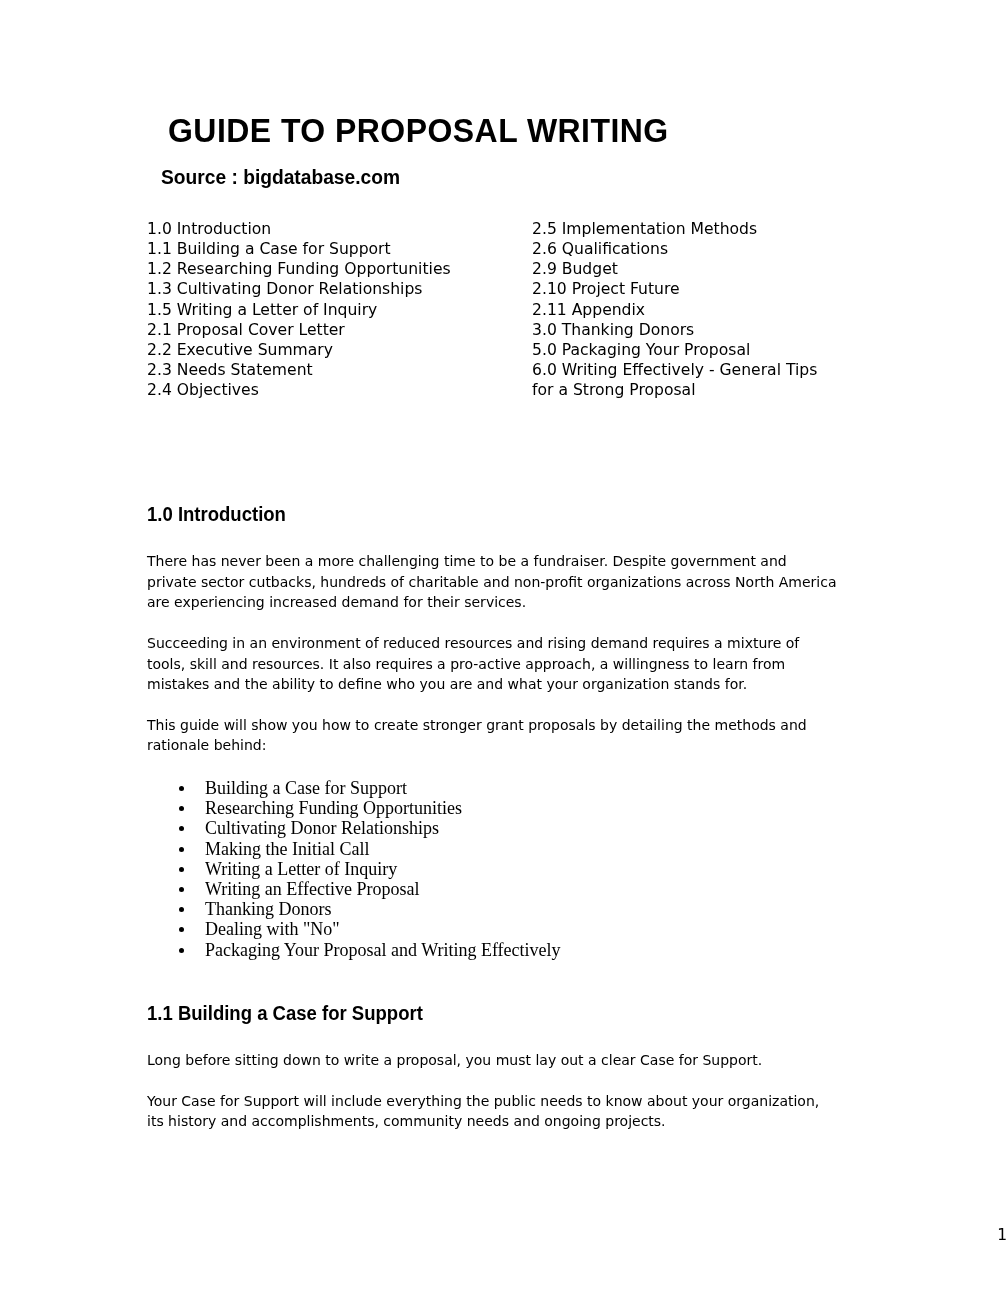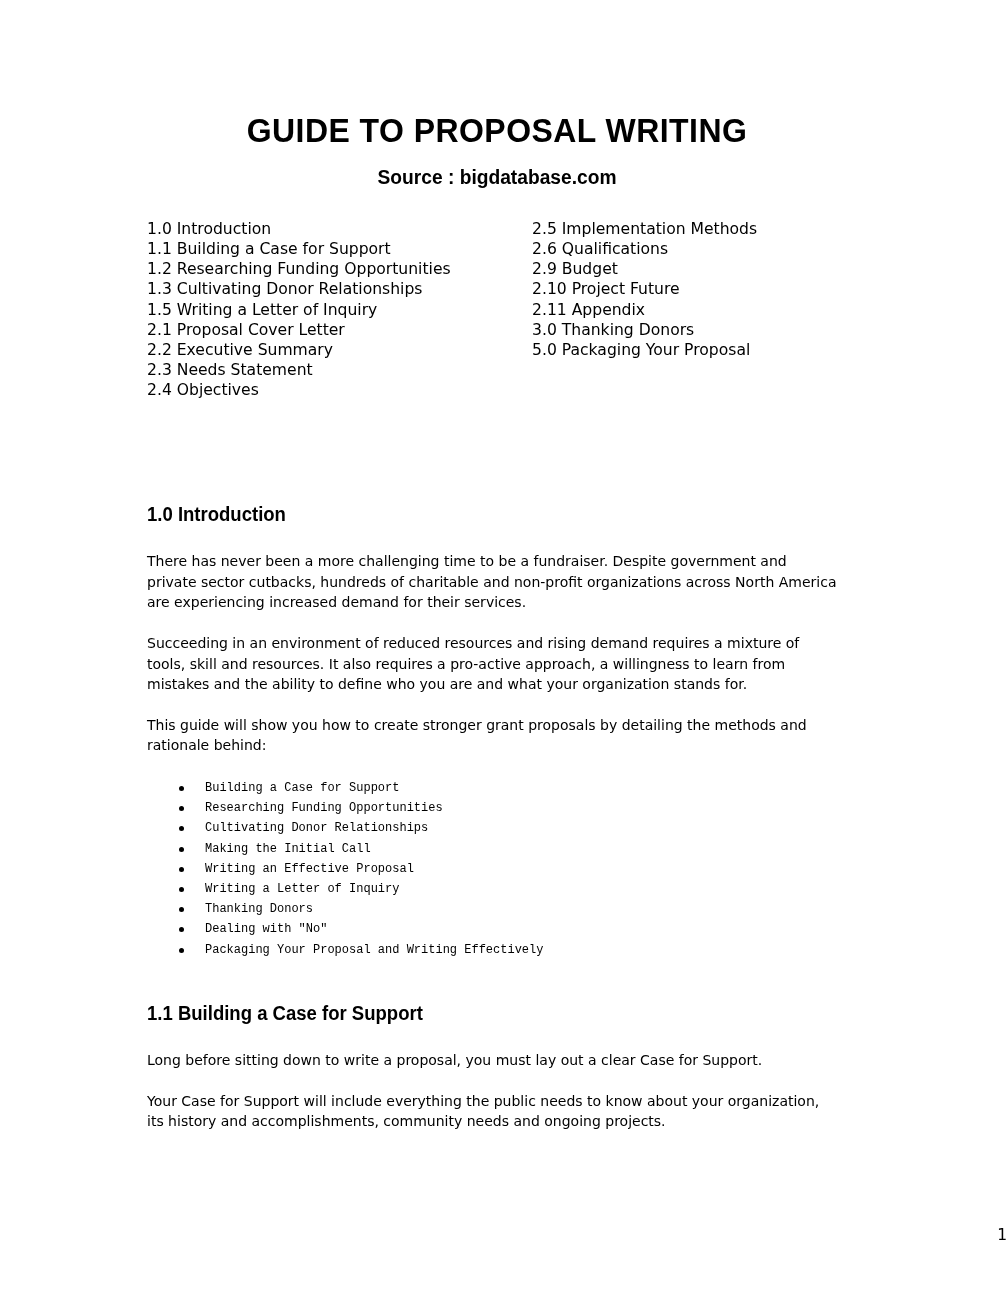--- a/index.html
+++ b/index.html
@@ -29,21 +29,21 @@
   .content {
     position: absolute;
     left: 147px;
     top: 0;
     width: 700px;
   }
 
   
   .title-block {
     padding-top: 112px;
-    text-align: center;
+    text-align: left;
   }
   .doc-title {
     font-family: "Liberation Sans", sans-serif;
     font-weight: bold;
     font-size: 34px;
     letter-spacing: 0.5px;
     line-height: 1.08;
     margin: 0;
     transform: scaleX(0.94);
     transform-origin: center center;
@@ -104,22 +104,22 @@
 
   
   .bullets {
     margin: 22px 0 0 0;
     padding: 0;
     list-style: none;
   }
   .bullet-item {
     position: relative;
     padding-left: 58px;
-    font-family: Liberation Mono, monospace;
-    font-size: 12px;
+    font-family: Liberation Serif, serif;
+    font-size: 18px;
     line-height: 20.2px;
   }
   .bullet-item .dot {
     position: absolute;
     left: 32px;
     top: 8px;
     width: 5px;
     height: 5px;
     border-radius: 50%;
     background: #000000;
@@ -161,20 +161,22 @@
         <div class="toc-entry">2.4 Objectives</div>
       </div>
       <div class="toc-col toc-col-right">
         <div class="toc-entry">2.5 Implementation Methods</div>
         <div class="toc-entry">2.6 Qualifications</div>
         <div class="toc-entry">2.9 Budget</div>
         <div class="toc-entry">2.10 Project Future</div>
         <div class="toc-entry">2.11 Appendix</div>
         <div class="toc-entry">3.0 Thanking Donors</div>
         <div class="toc-entry">5.0 Packaging Your Proposal</div>
+        <div class="toc-entry">6.0 Writing Effectively - General Tips
+for a Strong Proposal</div>
       </div>
     </div>
 
     <h2 class="section-heading h-intro">1.0 Introduction</h2>
     <p class="para first-para">There has never been a more challenging time to be a fundraiser. Despite government and private sector cutbacks, hundreds of charitable and non-profit organizations across North America are experiencing increased demand for their services.</p>
     <p class="para">Succeeding in an environment of reduced resources and rising demand requires a mixture of tools, skill and resources. It also requires a pro-active approach, a willingness to learn from mistakes and the ability to define who you are and what your organization stands for.</p>
     <p class="para">This guide will show you how to create stronger grant proposals by detailing the methods and rationale behind:</p>
 
     <ul class="bullets">
       <li class="bullet-item">
@@ -188,25 +190,25 @@
       <li class="bullet-item">
         <span class="dot"></span>
         <span>Cultivating Donor Relationships</span>
       </li>
       <li class="bullet-item">
         <span class="dot"></span>
         <span>Making the Initial Call</span>
       </li>
       <li class="bullet-item">
         <span class="dot"></span>
+        <span>Writing a Letter of Inquiry</span>
+      </li>
+      <li class="bullet-item">
+        <span class="dot"></span>
         <span>Writing an Effective Proposal</span>
-      </li>
-      <li class="bullet-item">
-        <span class="dot"></span>
-        <span>Writing a Letter of Inquiry</span>
       </li>
       <li class="bullet-item">
         <span class="dot"></span>
         <span>Thanking Donors</span>
       </li>
       <li class="bullet-item">
         <span class="dot"></span>
         <span>Dealing with "No"</span>
       </li>
       <li class="bullet-item">

